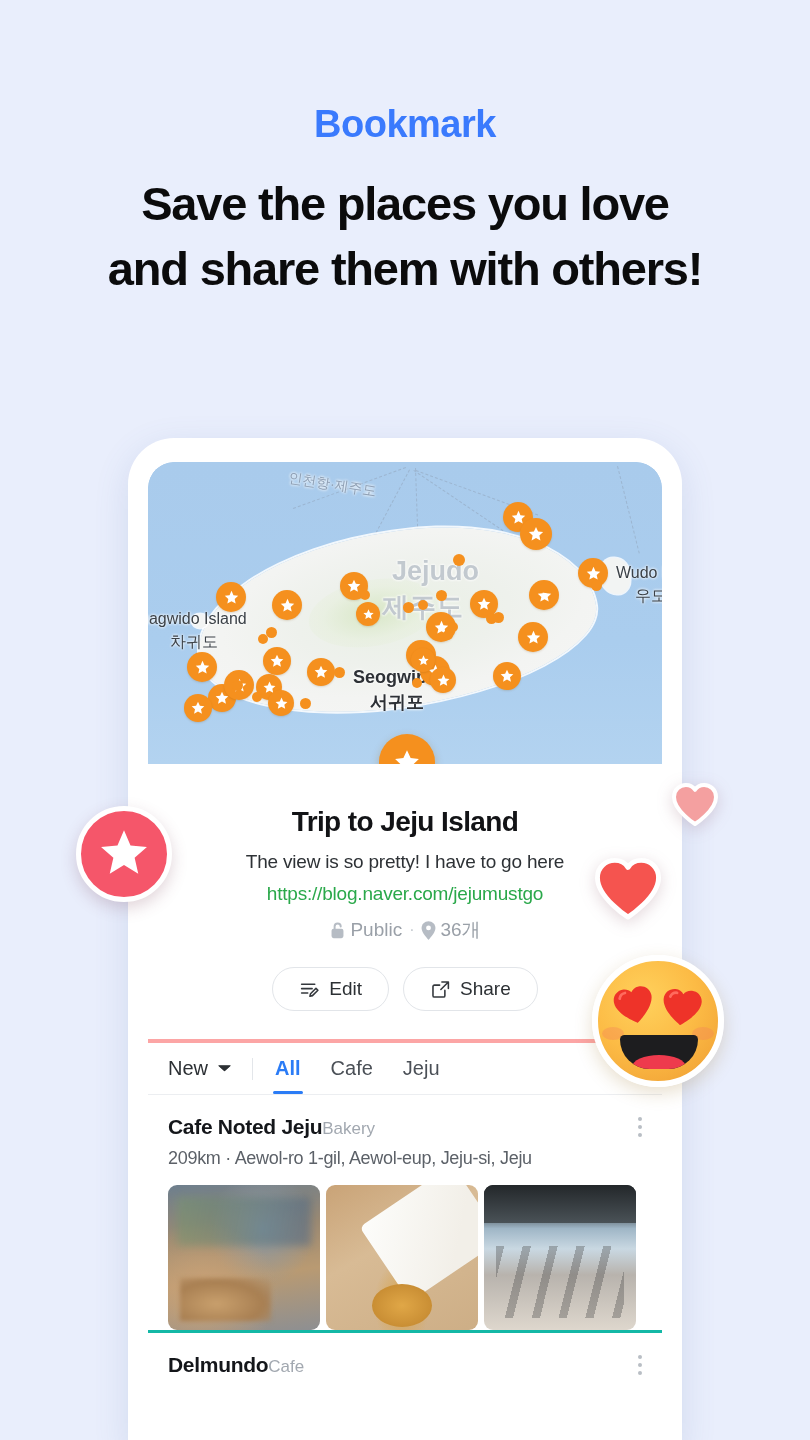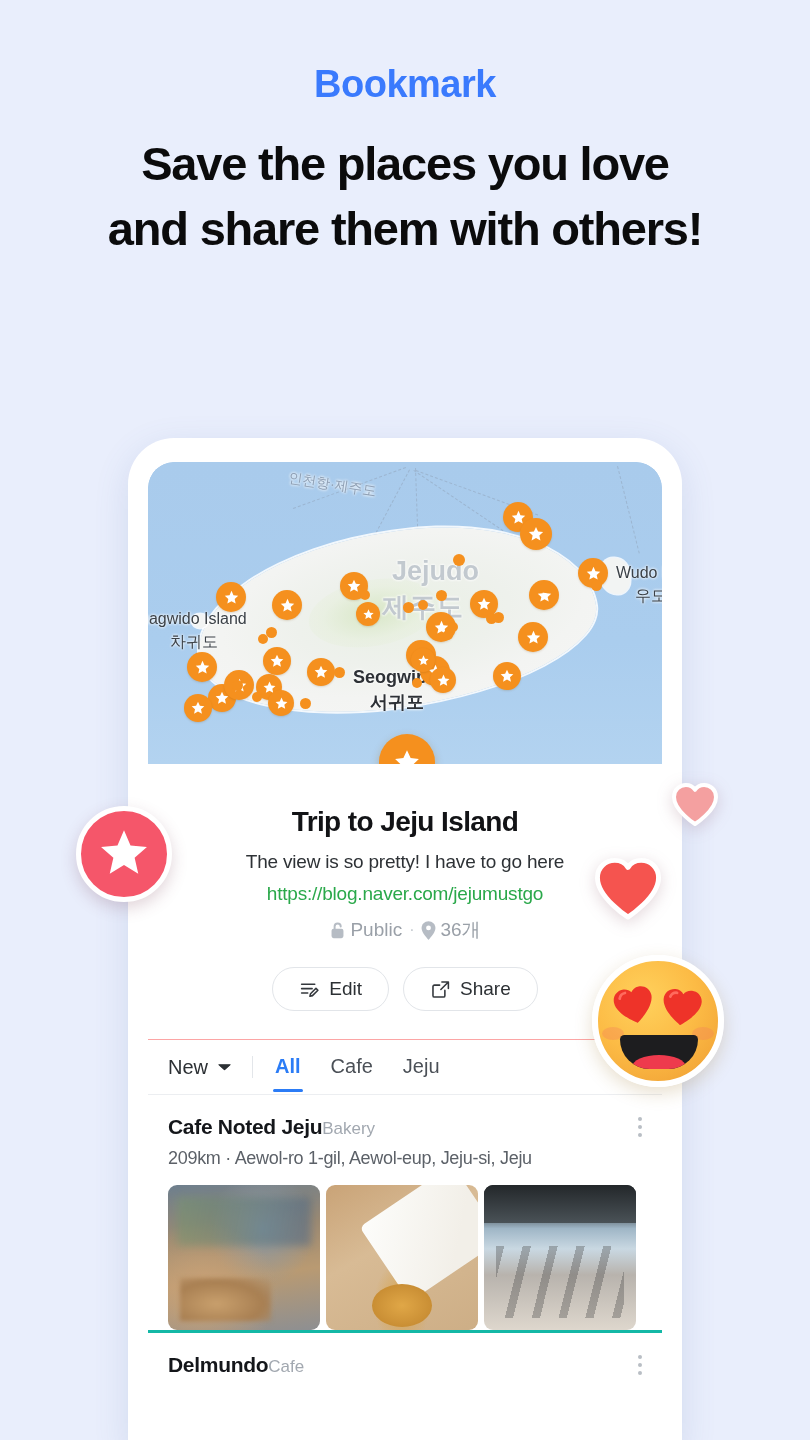--- a/index.html
+++ b/index.html
@@ -7,21 +7,21 @@
   body{
     font-family:"Liberation Sans", sans-serif;
     background:#e9eefc;
     overflow:hidden;
     position:relative;
   }
 
   
   .headline-wrap{ position:absolute; left:0; top:0; width:810px; text-align:center; }
   .eyebrow{
-    margin-top:64px;
+    margin-top:104px;
     font-size:38px;
     font-weight:700;
     color:#3a7afd;
     letter-spacing:-0.5px;
     line-height:1.1;
   }
   .headline{
     margin-top:26px;
     font-size:47px;
     font-weight:700;
@@ -172,21 +172,21 @@
     border:1px solid #e2e5e9;
     border-radius:24px;
     background:#fff;
     font-size:19px; color:#2c3034;
   }
 
   
   .tabbar{
     margin-top:28px;
     height:56px;
-    border-top:1px solid #fca5a5;
+    border-top:4px solid #fca5a5;
     border-bottom:1px solid #eceef1;
     display:flex; align-items:center;
     padding-left:20px;
     position:relative;
     overflow:hidden;
   }
   .sortsel{
     display:flex; align-items:center; gap:9px;
     font-size:20px; color:#2c3034;
     padding-right:20px;

